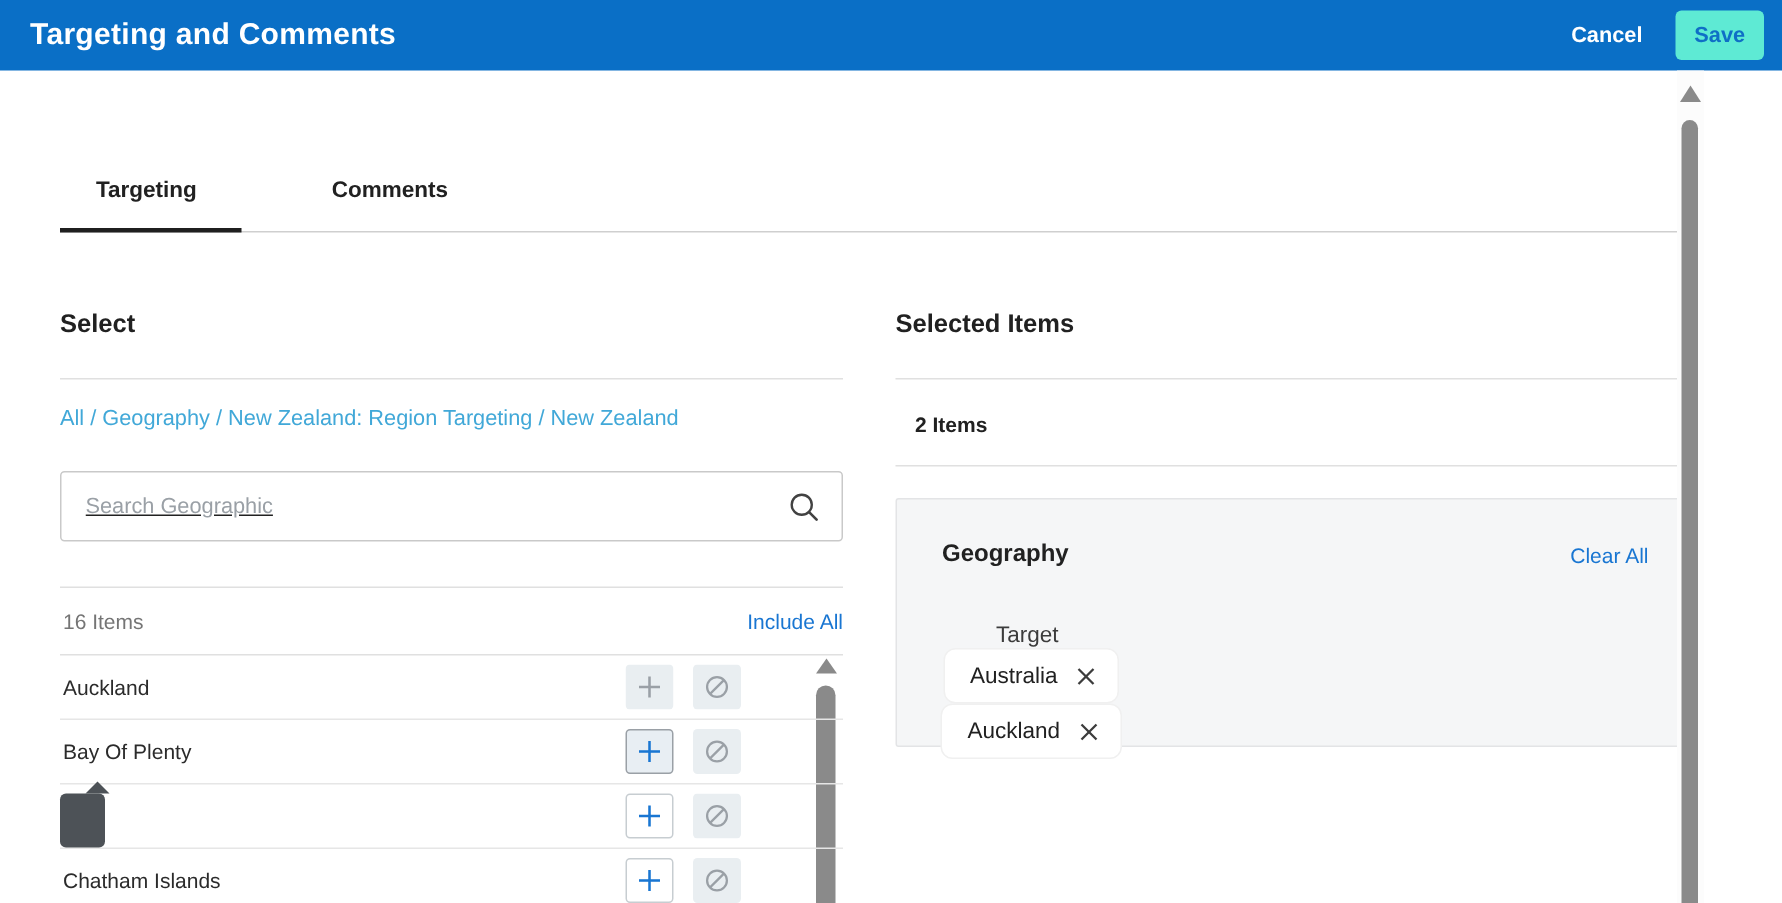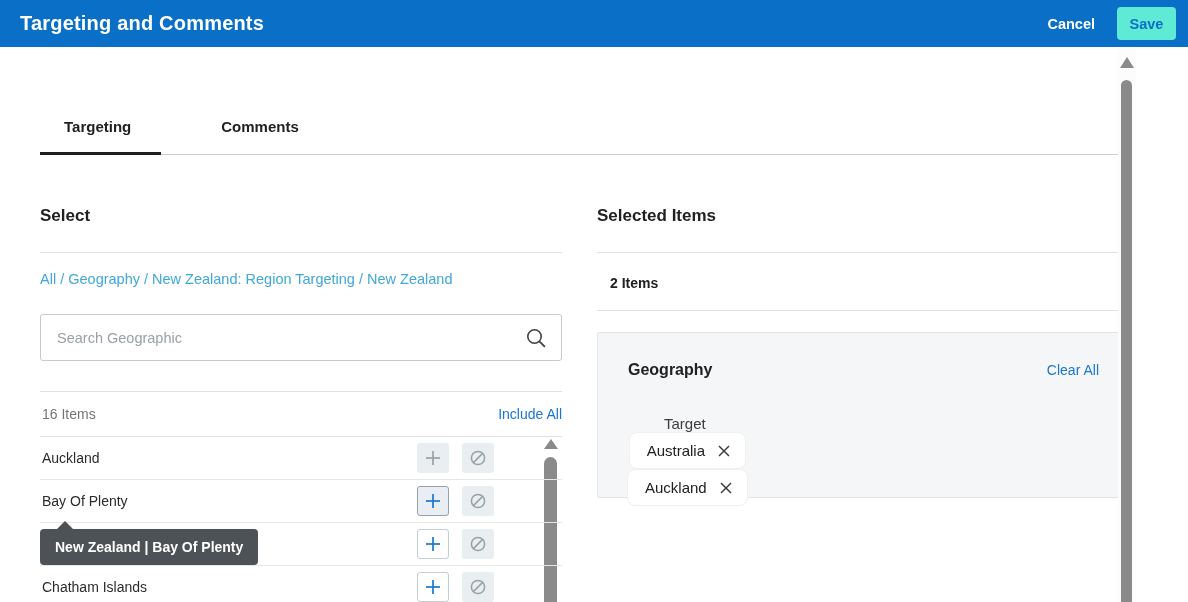--- a/index.html
+++ b/index.html
@@ -26,21 +26,21 @@
   .panel-heading { font-size:17px; font-weight:bold; color:#212121; }
   .hr { position:absolute; height:1px; background:#e0e0e0; }
 
   
   .left-panel { position:absolute; left:40px; top:0; width:522px; height:602px; }
   .lp-heading { position:absolute; left:0; top:206px; }
   .lp-div1 { left:40px; top:252px; width:522px; }
   .breadcrumb { position:absolute; left:0; top:271px; font-size:14.5px; color:#41a8d8; white-space:nowrap; }
   .breadcrumb span.crumb { cursor:pointer; }
   .search-wrap { position:absolute; left:0; top:314px; width:522px; height:47px;
-                 border:1px solid #c9c9c9; border-radius:3px; background:#fff; display:flex; align-items:center; }
+                 border:1px solid #c9c9c9; border-radius:3px; background:#fff; display:flex; align-items:center;text-decoration:underline; }
   .search-input { flex:1; border:none; outline:none; font-size:14.5px; color:#333;
                   padding-left:16px; background:transparent; font-family:"Liberation Sans",sans-serif; }
   .search-input::placeholder { color:#9aa0a6; }
   .search-icon { width:22px; height:22px; margin-right:14px; cursor:pointer; }
   .lp-div2 { left:40px; top:391px; width:522px; }
   .list-header { position:absolute; left:0; top:392px; width:522px; height:44px;
                  display:flex; align-items:center; justify-content:space-between; }
   .items-count { font-size:14px; color:#757575; margin-left:2px; }
   .include-all { font-size:14px; color:#1976d2; cursor:pointer; }
   .geo-list { position:absolute; left:0; top:436px; width:522px; }
@@ -214,21 +214,20 @@
               <line x1="4.4" y1="13.6" x2="13.6" y2="4.4" stroke="#9aa0a6" stroke-width="1.5"></line>
             </svg>
           </div>
         </div>
       </div>
 
     </div>
 
     <div class="tooltip">
       <div class="tip-arrow"></div>
-      <span>New Zealand | Bay Of Plenty</span>
     </div>
   </div>
 
   <div class="hr lp-div1"></div>
   <div class="hr lp-div2"></div>
   <div class="hr rp-div1"></div>
   <div class="hr rp-div2"></div>
 
   <div class="right-panel">
     <div class="panel-heading rp-heading">Selected Items</div>

